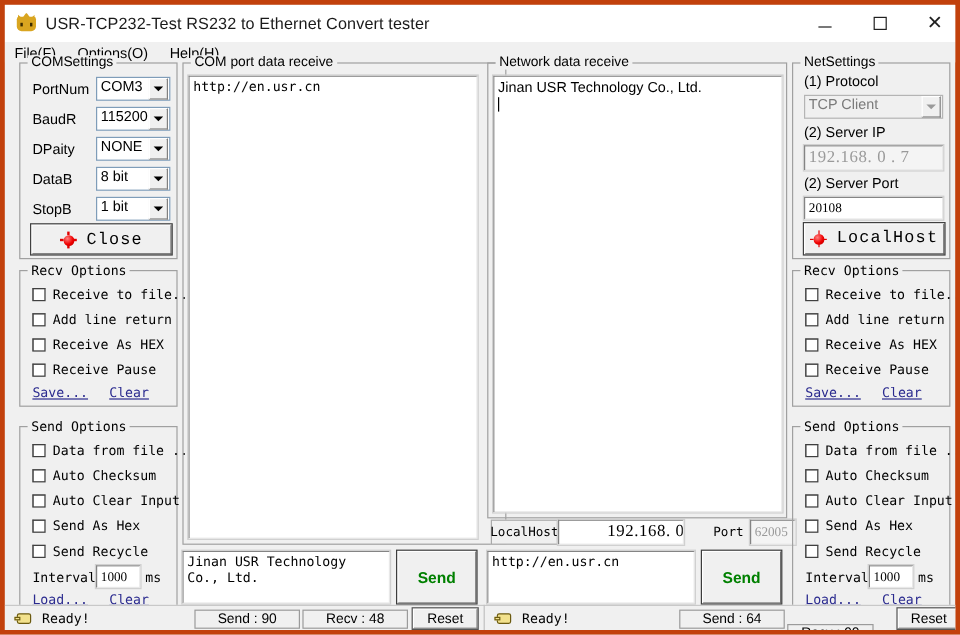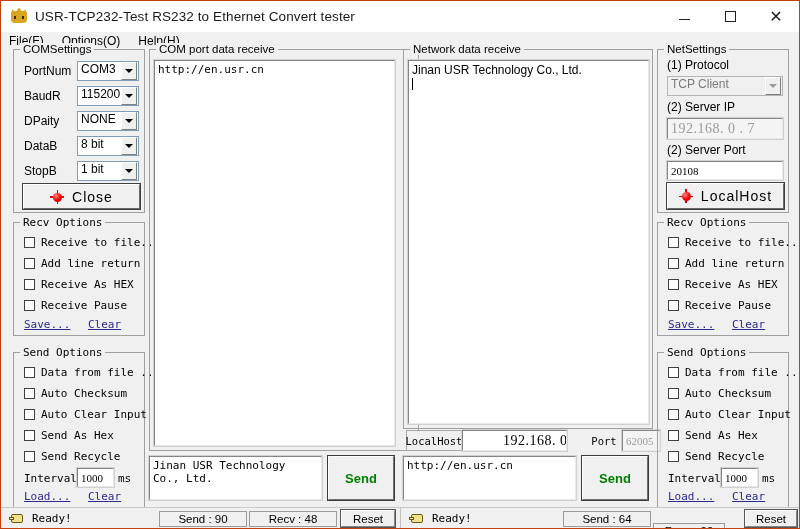--- a/index.html
+++ b/index.html
@@ -7,21 +7,21 @@
     margin: 0; padding: 0;
     width: 800px; height: 529px;
     overflow: hidden;
     background: #ffffff;
     font-family: "DejaVu Sans", sans-serif;
   }
   #app {
     position: relative;
     width: 800px; height: 529px;
     background: #f0f0f0;
-    border: 1px solid #c2410c;
+    border: 4px solid #c2410c;
     overflow: hidden;
   }
 
   
   #titlebar {
     position: absolute; left: 0; top: 0; width: 798px; height: 31px;
     background: #ffffff;
     display: flex; align-items: center;
   }
   #app-icon {
@@ -121,21 +121,21 @@
     border-radius:50%; background:radial-gradient(circle at 35% 32%, #ff8080 0%, #f00000 55%, #b00000 100%);
   }
   .led i {
     position:absolute; background:#e00000; display:block;
   }
   .led .r1{left:0;top:6.5px;width:3px;height:1.5px;}
   .led .r2{right:0;top:6.5px;width:3px;height:1.5px;}
   .led .r3{left:6.5px;top:0;width:1.5px;height:3px;}
   .led .r4{left:6.5px;bottom:0;width:1.5px;height:3px;}
   .ledbtn .btxt {
-    font-family:Liberation Sans, sans-serif; font-size:14px; color:#000;
+    font-family:Liberation Mono, monospace; font-size:14px; color:#000;
     letter-spacing:1px;
   }
 
   
   .cbrow { position:absolute; display:flex; align-items:center; gap:6px; }
   .cbox {
     width:11px; height:11px; background:#ffffff;
     border-top:1px solid #808080; border-left:1px solid #808080;
     border-right:1px solid #dfdfdf; border-bottom:1px solid #dfdfdf;
     outline:1px solid #404040; outline-offset:-1px;

